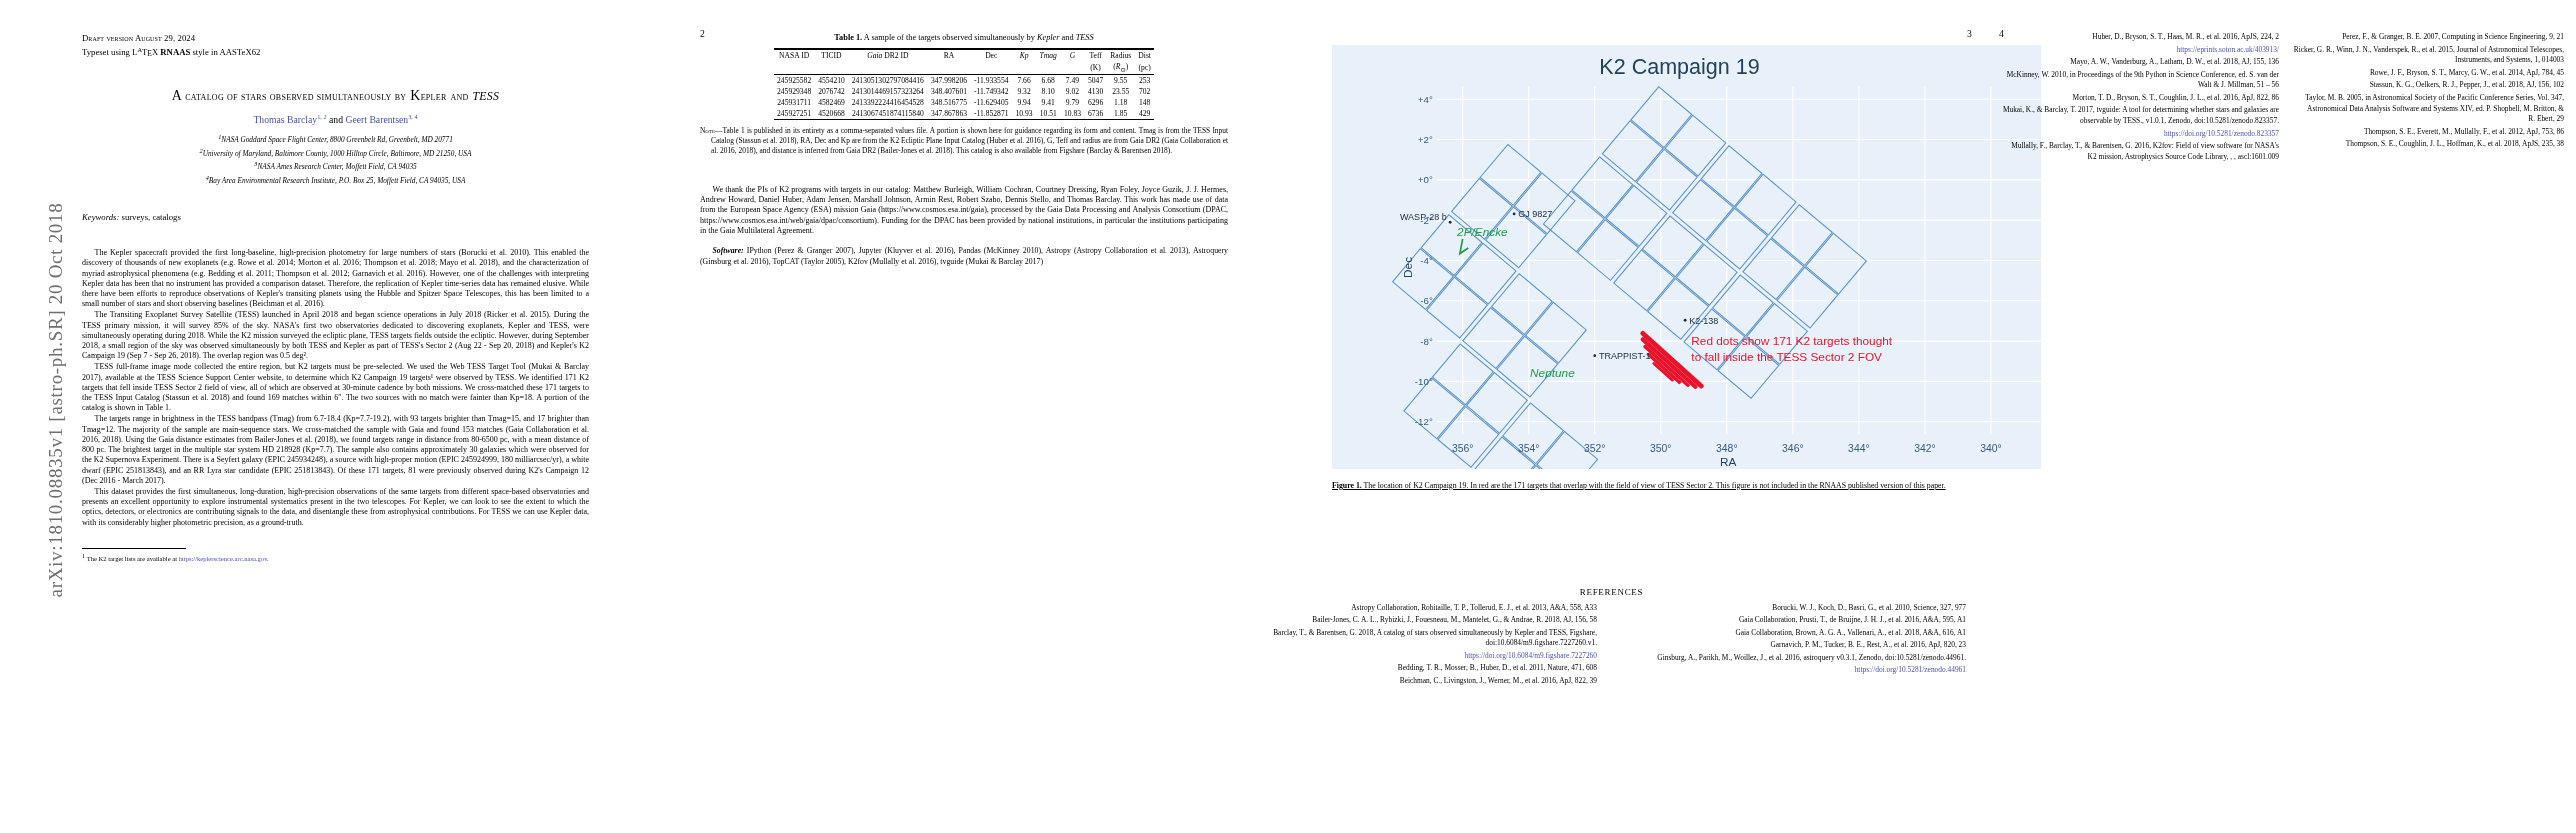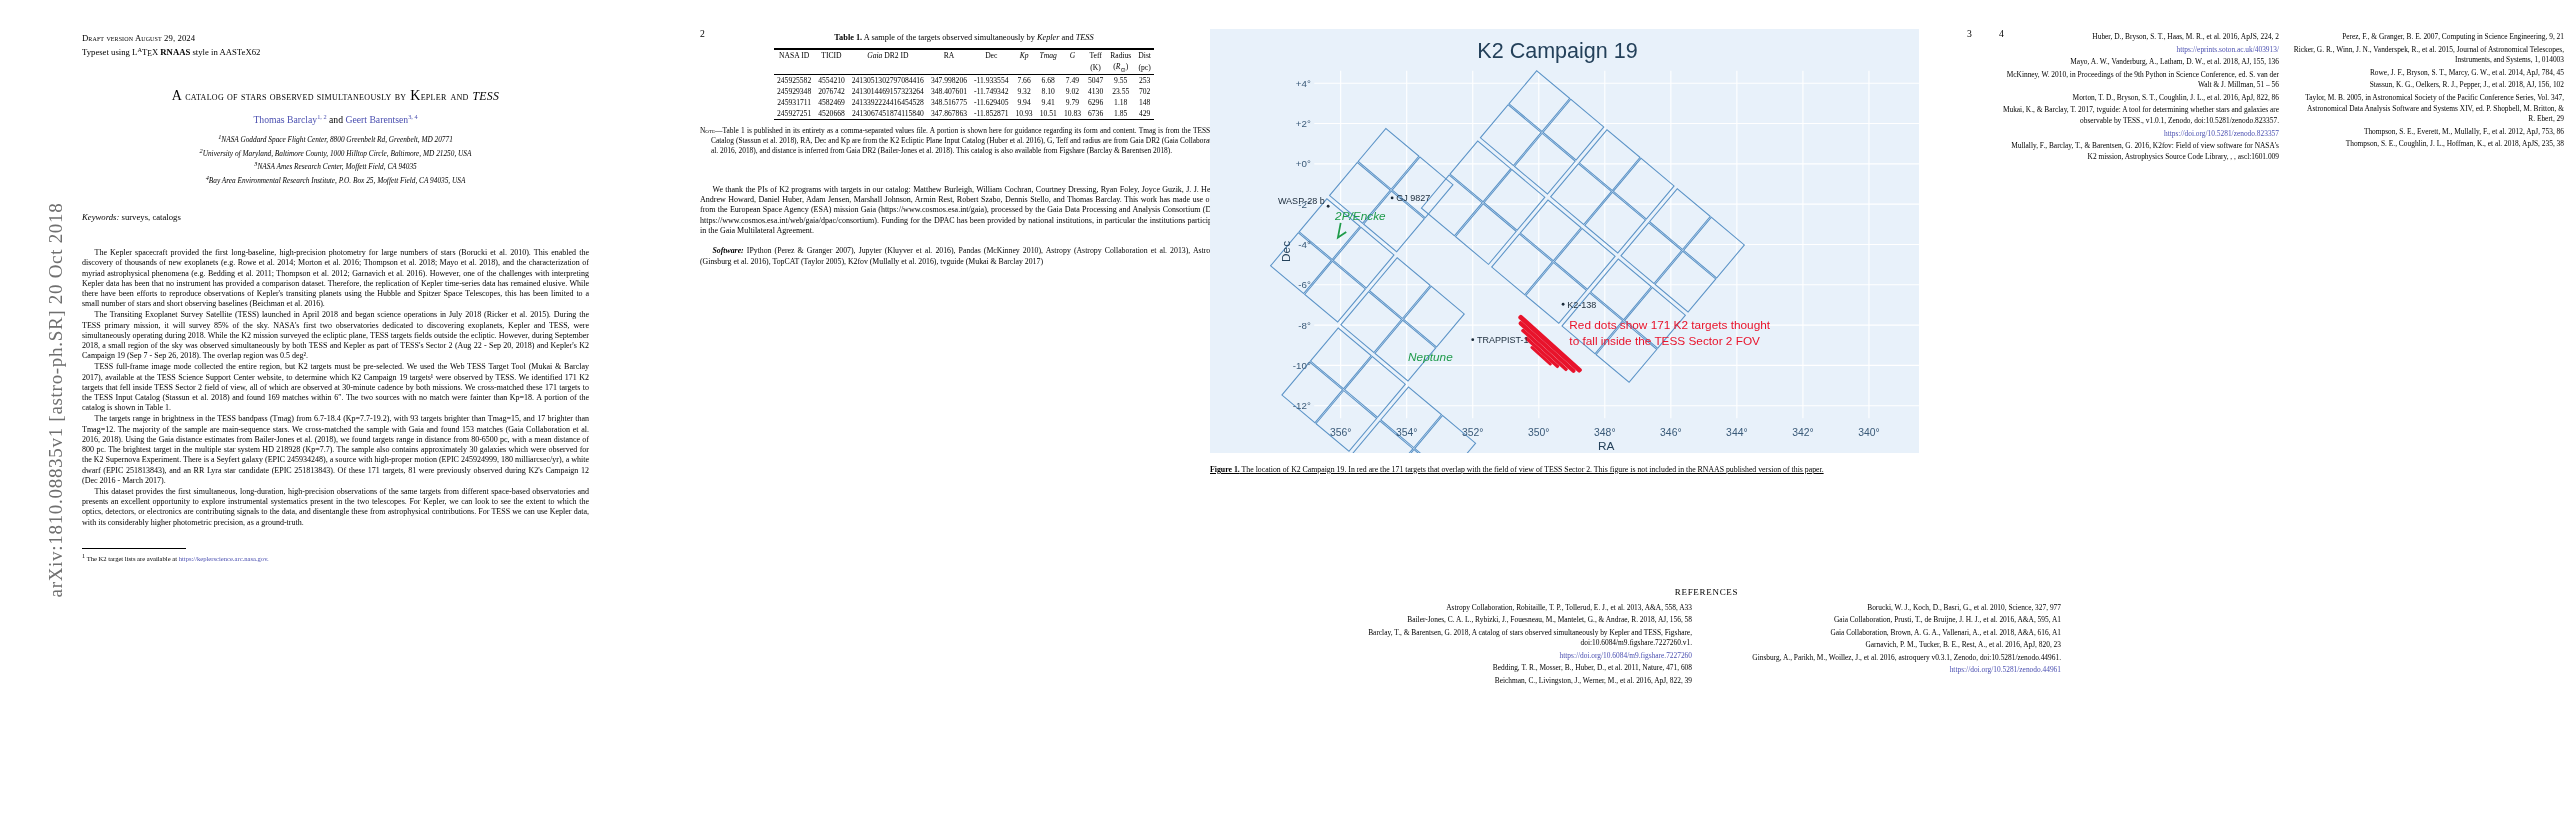--- a/index.html
+++ b/index.html
@@ -31,21 +31,21 @@
     white-space:nowrap;
   }
 
   
   #page{position:absolute;left:0;top:0;width:2576px;height:834px;}
 
   
   .col{position:absolute;top:0;}
   #col-title   {left:82px;  width:507px;}
   #col-table   {left:700px; width:528px;}
-  #col-figure  {left:1210px; width:709px;}
+  #col-figure  {left:1332px; width:709px;margin-top:16px;}
   #col-refs-a  {left:2001px; width:278px;}
   #col-refs-b  {left:2293px; width:271px;}
 
   
   .pagenum{position:absolute;font-size:9.7px;color:#000;}
 
   
   .draft{font-size:8.7px;margin-top:33px;letter-spacing:0.1px;}
   .typeset{font-size:8.7px;margin-top:3.5px;}
   .title{
@@ -78,21 +78,21 @@
   .software{font-size:7.8px;line-height:1.32;text-align:justify;margin-top:9.7px;text-indent:12.5px;}
 
   
   .figbox{margin-top:29px;}
   .figcap{font-size:7.8px;line-height:1.35;text-align:justify;margin-top:9.7px;text-decoration:underline;}
 
   
   .refhead{text-align:center;font-size:9px;font-variant:small-caps;letter-spacing:0.7px;}
   .reflist{font-size:7.4px;line-height:1.46;margin-top:7px;text-align:right;}
   .reflist .ref{padding-left:11px;text-indent:-11px;margin-bottom:1.7px;}
-  #refs-bottom{position:absolute;left:1352px;top:587px;width:709px;}
+  #refs-bottom{position:absolute;left:1257px;top:587px;width:709px;}
   #refs-bottom .twocol{display:flex;gap:29px;margin-top:5.6px;}
   #refs-bottom .twocol > div{flex:1;}
   #col-refs-a .reflist, #col-refs-b .reflist{margin-top:32px;}
 </style>
 </head>
 <body>
 
 <div id="page">
 
   <div id="arxiv-stamp">arXiv:1810.08835v1  [astro-ph.SR]  20 Oct 2018</div>

